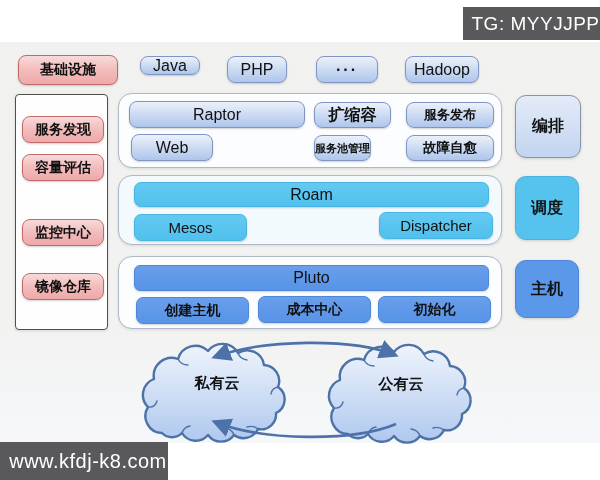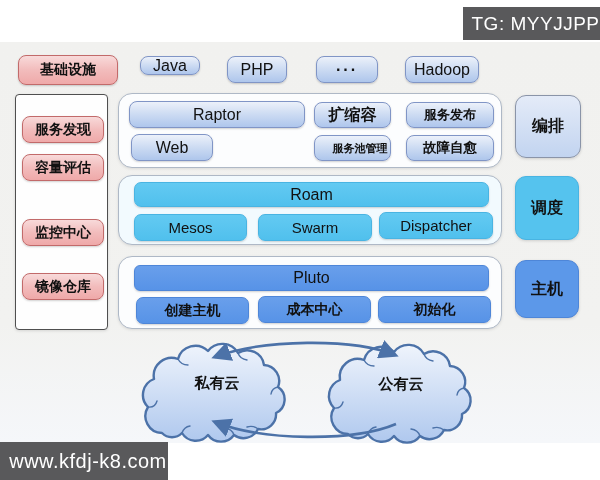--- a/index.html
+++ b/index.html
@@ -75,28 +75,27 @@
     <div class="abs chip chip-pink" style="left:6px;top:59px;width:82px;height:27px;">容量评估</div>
     <div class="abs chip chip-pink" style="left:6px;top:124px;width:82px;height:27px;">监控中心</div>
     <div class="abs chip chip-pink" style="left:6px;top:178px;width:82px;height:27px;">镜像仓库</div>
   </div>
 
   <div class="abs panel" style="left:118px;top:93px;width:384px;height:75px;">
     <div class="abs chip chip-blue en" style="left:10px;top:7px;width:176px;height:27px;">Raptor</div>
     <div class="abs chip chip-blue" style="left:195px;top:8px;width:77px;height:26px;font-size:16px;font-weight:600;">扩缩容</div>
     <div class="abs chip chip-blue" style="left:287px;top:8px;width:88px;height:26px;font-size:13px;font-weight:600;">服务发布</div>
     <div class="abs chip chip-blue en" style="left:12px;top:40px;width:82px;height:27px;">Web</div>
-    <div class="abs chip chip-blue" style="left:195px;top:41px;width:77px;height:26px;font-size:11px;font-weight:700;padding-left:15px;">服务池管理</div>
+    <div class="abs chip chip-blue" style="left:195px;top:41px;width:57px;height:26px;font-size:11px;font-weight:700;">服务池管理</div>
     <div class="abs chip chip-blue" style="left:287px;top:41px;width:88px;height:26px;font-size:13.5px;font-weight:600;">故障自愈</div>
   </div>
 
   <div class="abs panel cyan-tint" style="left:118px;top:175px;width:384px;height:70px;">
     <div class="abs btn-flat btn-cyan en" style="left:15px;top:6px;width:355px;height:25px;font-size:16px;">Roam</div>
     <div class="abs btn-flat btn-cyan en" style="left:15px;top:38px;width:113px;height:27px;font-size:15px;">Mesos</div>
-    <div class="abs btn-flat btn-cyan en" style="left:139px;top:38px;width:114px;height:27px;font-size:15px;">Swarm</div>
     <div class="abs btn-flat btn-cyan en" style="left:260px;top:36px;width:114px;height:27px;font-size:15px;">Dispatcher</div>
   </div>
 
   <div class="abs panel" style="left:118px;top:256px;width:384px;height:73px;">
     <div class="abs btn-flat btn-blue en" style="left:15px;top:8px;width:355px;height:26px;font-size:16px;border-radius:6px;">Pluto</div>
     <div class="abs btn-flat btn-blue" style="left:17px;top:40px;width:113px;height:27px;font-size:14px;">创建主机</div>
     <div class="abs btn-flat btn-blue" style="left:139px;top:39px;width:113px;height:27px;font-size:14px;">成本中心</div>
     <div class="abs btn-flat btn-blue" style="left:259px;top:39px;width:113px;height:27px;font-size:14px;">初始化</div>
   </div>
 

